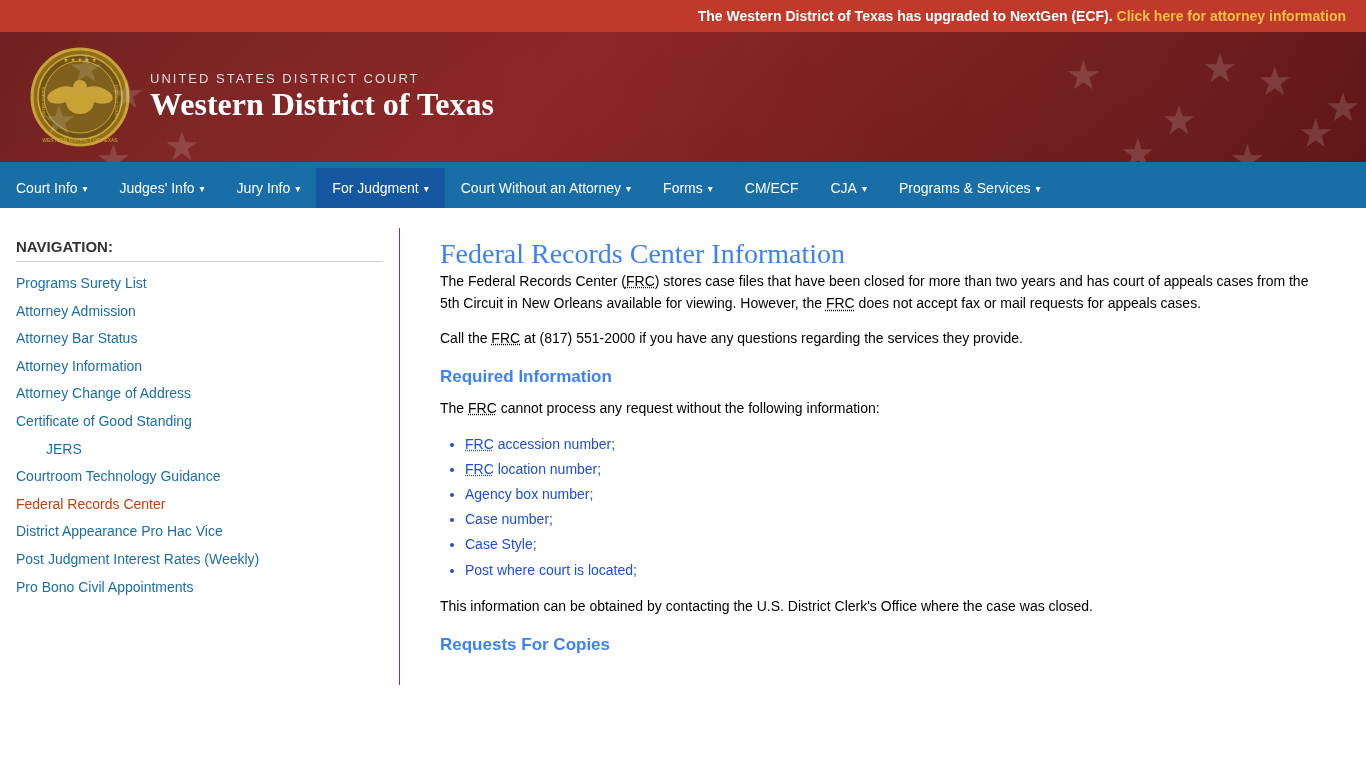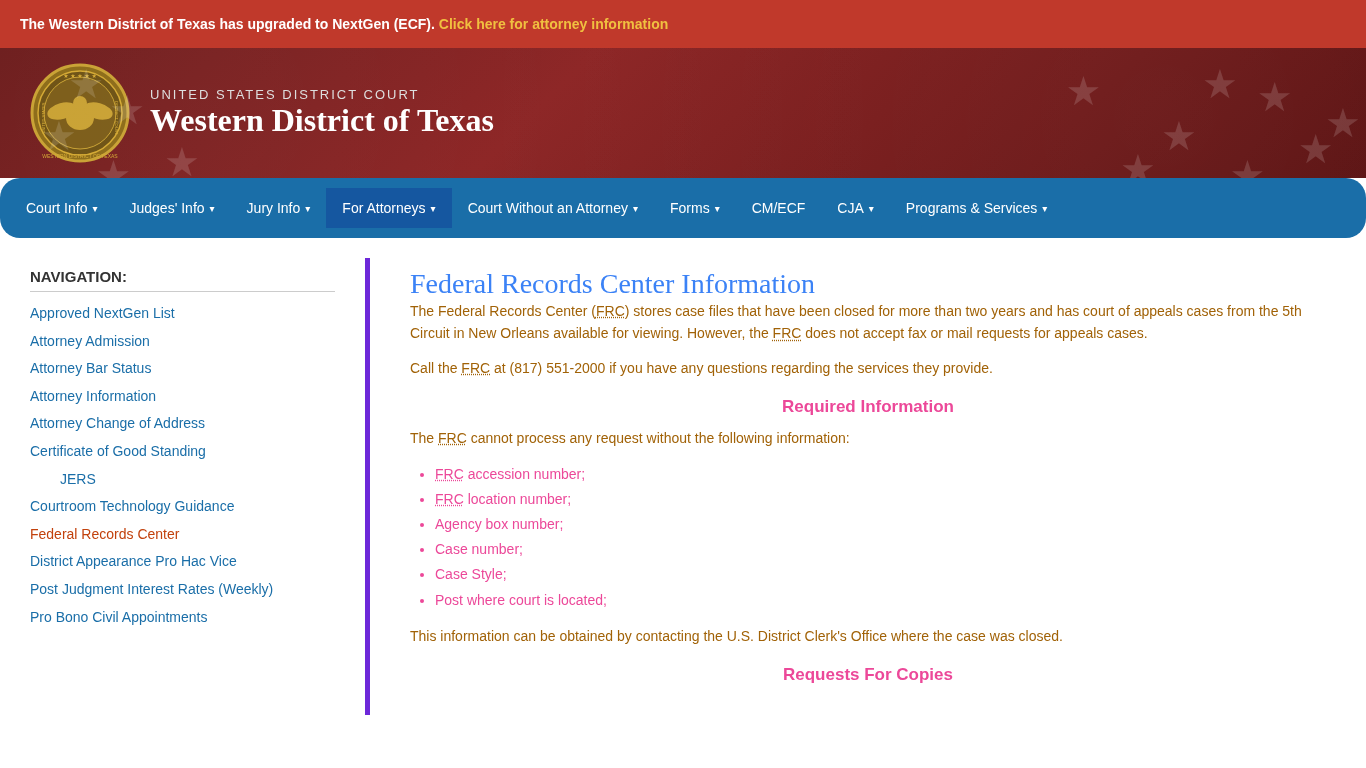--- a/index.html
+++ b/index.html
@@ -2,22 +2,22 @@
 <html><head>
   <meta charset="utf-8">
   <style>
     * { margin: 0; padding: 0; box-sizing: border-box; }
     body { font-family: Arial, sans-serif; font-size: 14px; color: #333; background: #fff; }
 
     
     #alert-bar {
       background: #c0392b;
       color: #fff;
-      text-align: left;
-      padding: 16px 20px;
+      text-align: right;
+      padding: 8px 20px;
       font-size: 14px;
       font-weight: bold;
     }
     #alert-bar a { color: #f0c040; font-weight: bold; text-decoration: none; }
 
     
     #site-header {
       background: #6b1a1a;
       background-image: linear-gradient(135deg, #6b1a1a 0%, #8b2222 40%, #5a1010 100%);
       padding: 15px 30px;
@@ -64,24 +64,23 @@
       font-size: 32px;
       font-weight: bold;
       color: #fff;
       font-family: Georgia, serif;
     }
 
     
     #navbar {
       background: #1a6ea8;
       display: flex;
-      align-items: flex-start;
-      padding: 10px;
+      align-items: flex-end;
+      padding: 0;
       min-height: 46px;
-      border-radius: 20px;
     }
     .nav-item {
       color: #fff;
       padding: 12px 16px;
       cursor: pointer;
       font-size: 14px;
       display: flex;
       align-items: center;
       gap: 5px;
       white-space: nowrap;
@@ -93,24 +92,24 @@
     
     #main-layout {
       display: flex;
       max-width: 1366px;
       margin: 0 auto;
       padding: 20px 0;
     }
 
     
     #sidebar {
-      width: 370px;
+      width: 400px;
       flex-shrink: 0;
-      padding: 10px 30px;
-      border-right: 5px solid #6d28d9;
+      padding: 10px 16px;
+      border-right: 1px solid #6d28d9;
     }
     #sidebar-nav-title {
       font-weight: bold;
       font-size: 15px;
       color: #333;
       margin-bottom: 8px;
       padding-bottom: 6px;
       border-bottom: 1px solid #ccc;
     }
     .sidebar-link {
@@ -133,38 +132,37 @@
     #page-title-el {
       font-size: 28px;
       font-weight: normal;
       color: #3b82f6;
       font-family: Georgia, serif;
     }
     .content-para {
       font-size: 14px;
       line-height: 1.6;
       margin-bottom: 12px;
-      color: #a16207;
+      color: #000000;
     }
     .content-para abbr {
       text-decoration: underline dotted;
       cursor: help;
     }
     .section-heading {
       font-size: 17px;
       font-weight: bold;
-      color: #ec4899;
+      color: #3b82f6;
       margin: 18px 0 10px 0;
-      text-align: center;
     }
     .content-list {
       margin: 8px 0 12px 25px;
       line-height: 1.8;
     }
-    .content-list li { font-size: 14px; color: #ec4899; }
+    .content-list li { font-size: 14px; color: #1d4ed8; }
   </style>
 </head>
 <body>
 
 <div id="alert-bar">
   <span>The Western District of Texas has upgraded to NextGen (ECF). </span><a href="#">Click here for attorney information</a>
 </div>
 
 <div id="site-header">
   <div class="star-bg">
@@ -213,21 +211,21 @@
   </a>
   <a class="nav-item" href="#">
     <span>Judges' Info</span>
     <span class="nav-caret">▾</span>
   </a>
   <a class="nav-item" href="#">
     <span>Jury Info</span>
     <span class="nav-caret">▾</span>
   </a>
   <a class="nav-item active" href="#">
-    <span>For Attorneys</span>
+    <span>For Judgment</span>
     <span class="nav-caret">▾</span>
   </a>
   <a class="nav-item" href="#">
     <span>Court Without an Attorney</span>
     <span class="nav-caret">▾</span>
   </a>
   <a class="nav-item" href="#">
     <span>Forms</span>
     <span class="nav-caret">▾</span>
   </a>
@@ -242,21 +240,21 @@
     <span>Programs &amp; Services</span>
     <span class="nav-caret">▾</span>
   </a>
 </nav>
 
 <div id="main-layout">
 
   <aside id="sidebar">
     <div id="sidebar-nav-title">NAVIGATION:</div>
     <div id="sidebar-links">
-      <a class="sidebar-link" href="#">Approved NextGen List</a>
+      <a class="sidebar-link" href="#">Programs Surety List</a>
       <a class="sidebar-link" href="#">Attorney Admission</a>
       <a class="sidebar-link" href="#">Attorney Bar Status</a>
       <a class="sidebar-link" href="#">Attorney Information</a>
       <a class="sidebar-link" href="#">Attorney Change of Address</a>
       <a class="sidebar-link" href="#">Certificate of Good Standing</a>
       <a class="sidebar-link indented" href="#">JERS</a>
       <a class="sidebar-link" href="#">Courtroom Technology Guidance</a>
       <a class="sidebar-link active" href="#">Federal Records Center</a>
       <a class="sidebar-link" href="#">District Appearance Pro Hac Vice</a>
       <a class="sidebar-link" href="#">Post Judgment Interest Rates (Weekly)</a>

